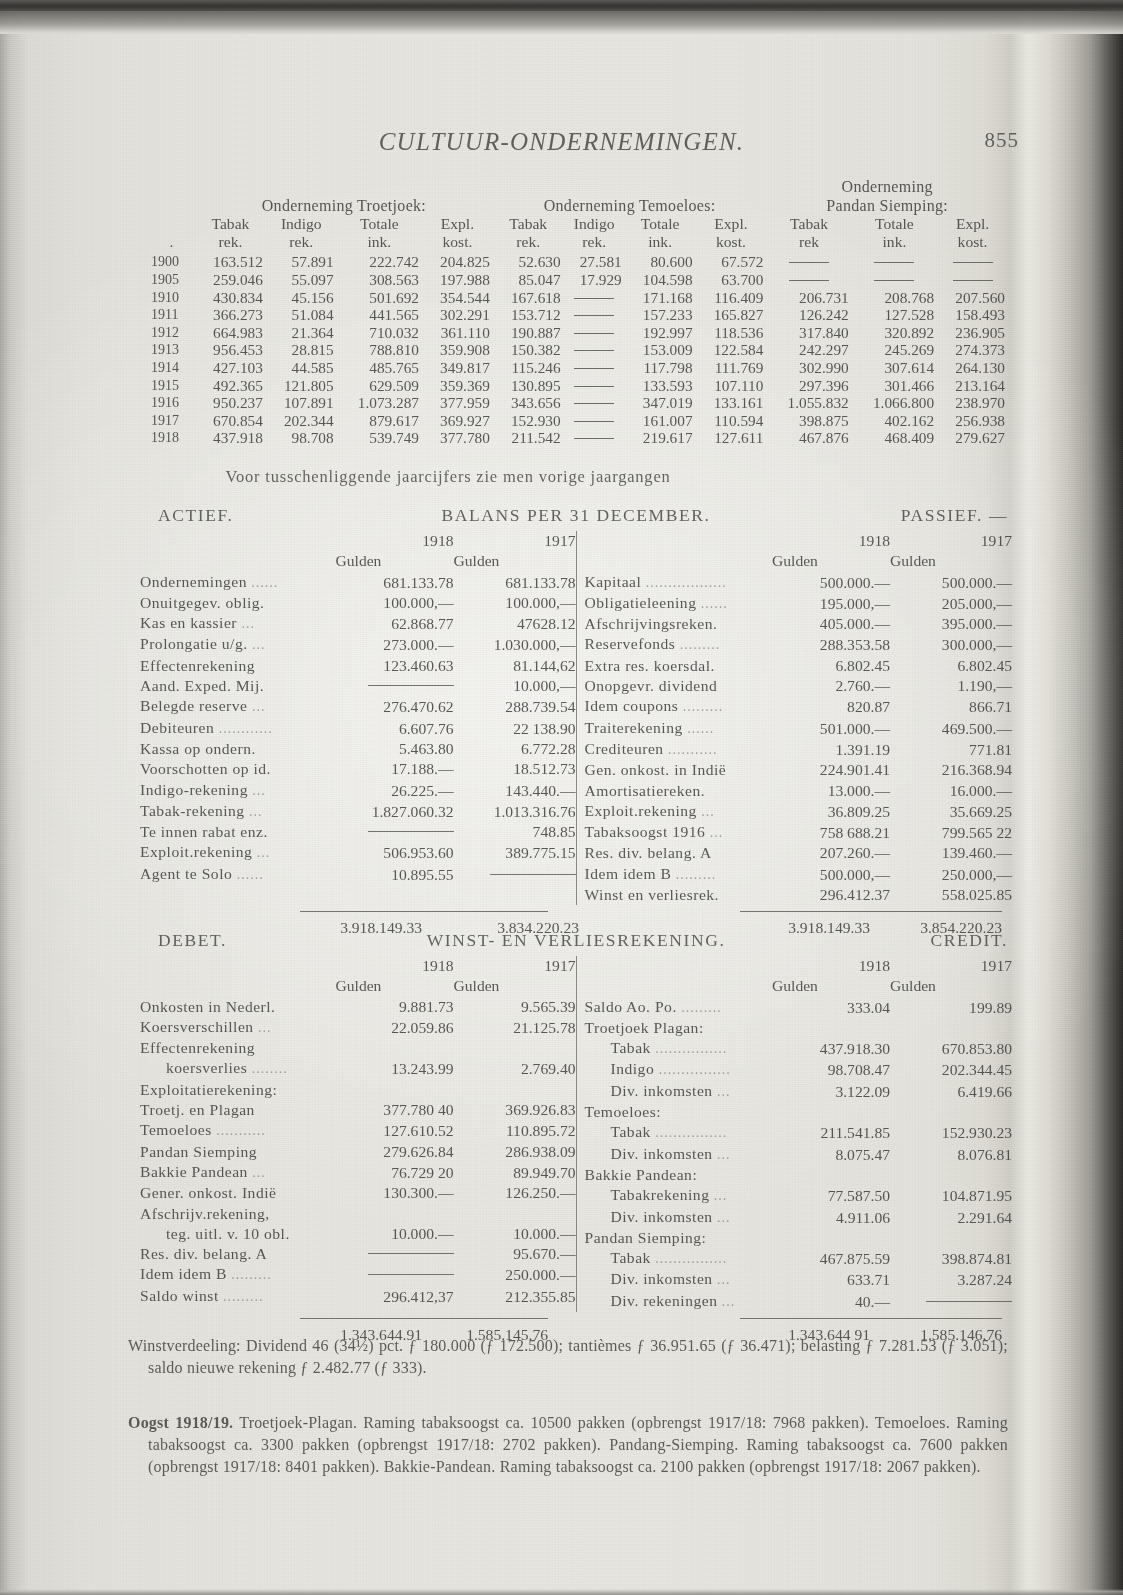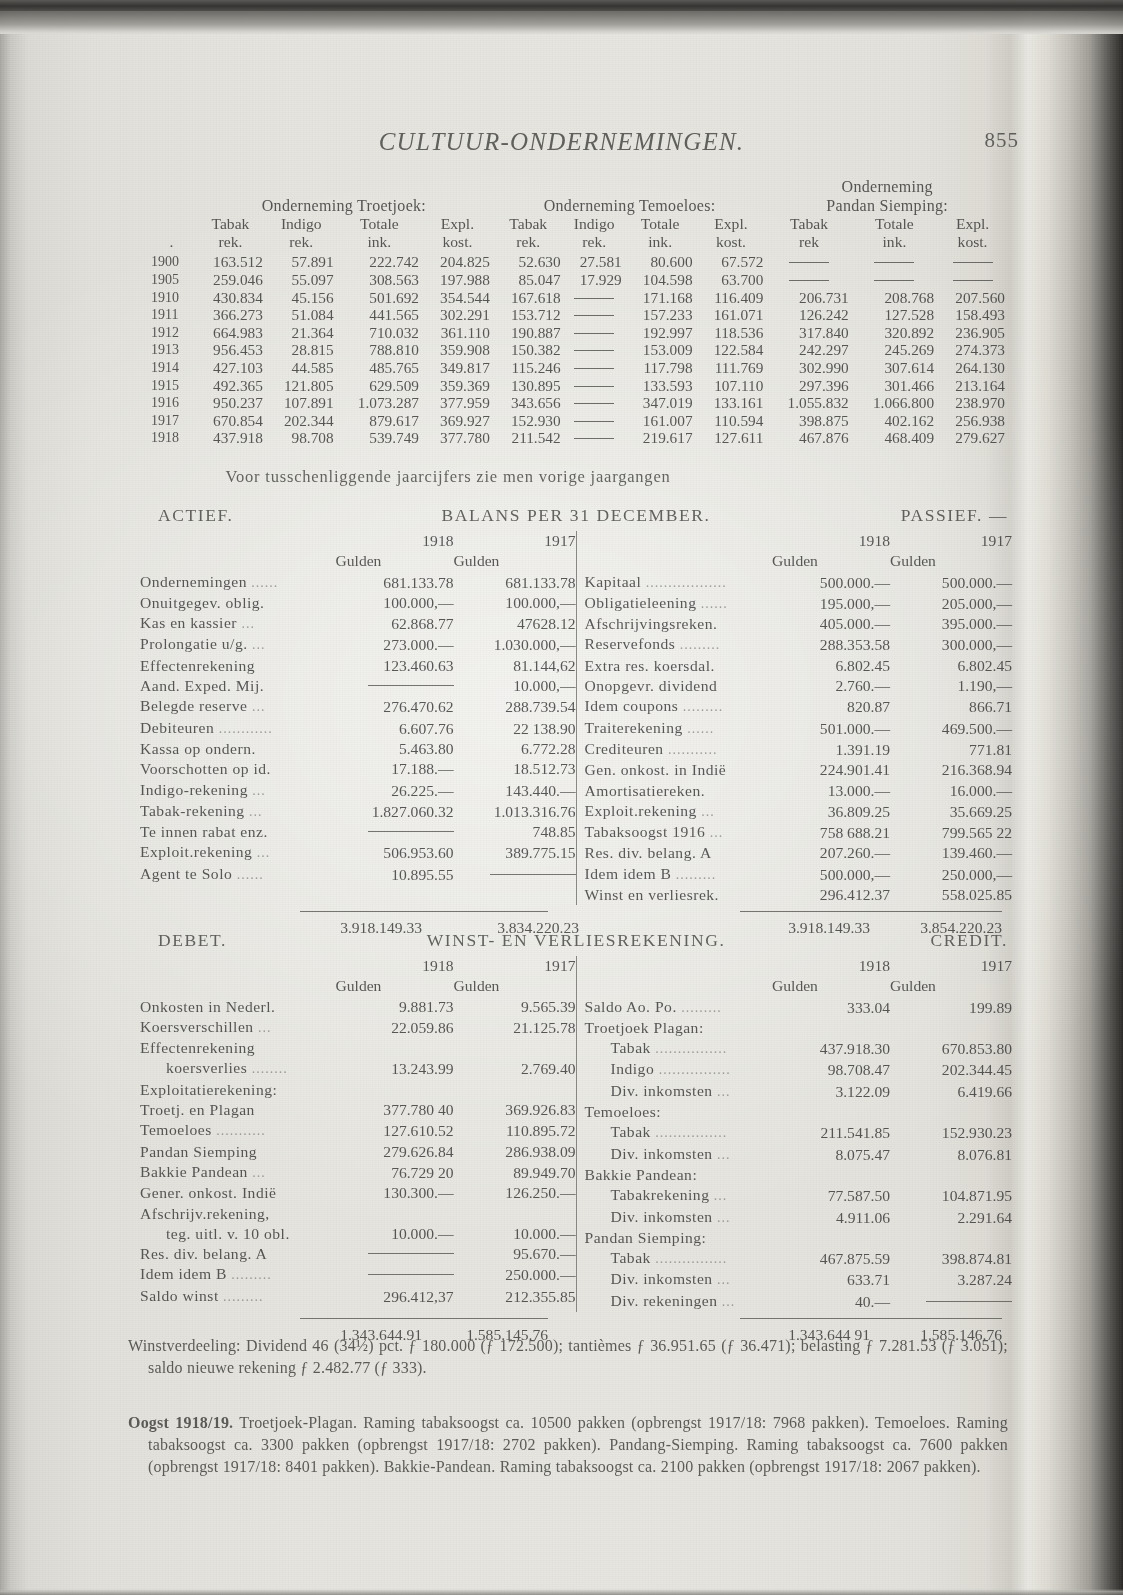--- a/index.html
+++ b/index.html
@@ -327,21 +327,21 @@
             </tr>
             <tr>
               <td class="yr">1911</td>
               <td class="num">366.273</td>
               <td class="num">51.084</td>
               <td class="num">441.565</td>
               <td class="num">302.291</td>
               <td class="num">153.712</td>
               <td class="dashcell"><span></span></td>
               <td class="num">157.233</td>
-              <td class="num">161.071</td>
+              <td class="num">165.827</td>
               <td class="num">126.242</td>
               <td class="num">127.528</td>
               <td class="num">158.493</td>
             </tr>
             <tr>
               <td class="yr">1912</td>
               <td class="num">664.983</td>
               <td class="num">21.364</td>
               <td class="num">710.032</td>
               <td class="num">361.110</td>

